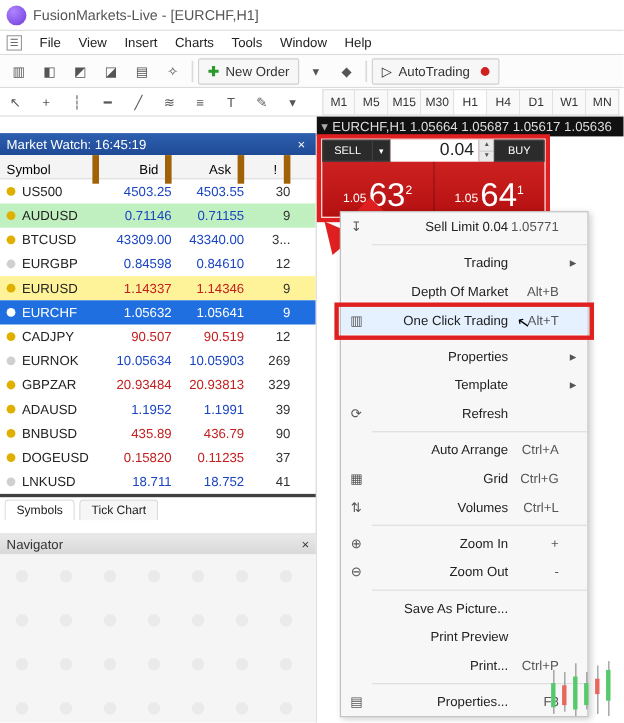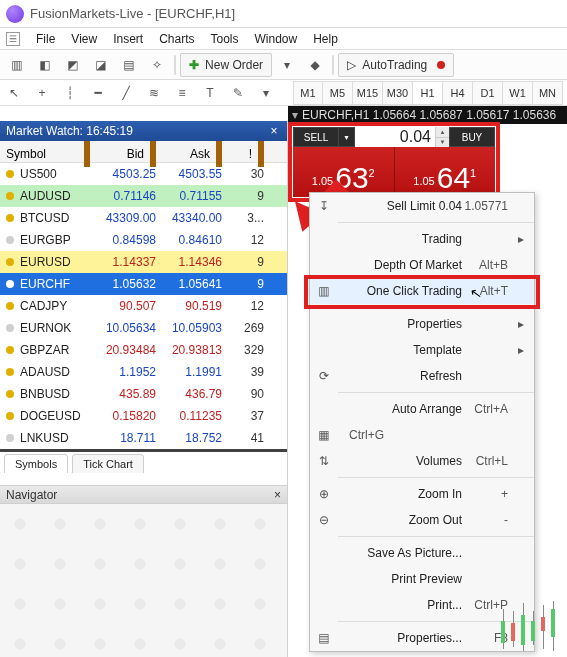--- a/index.html
+++ b/index.html
@@ -382,20 +382,21 @@
         </div>
         <div class="sep"></div>
         <div class="row">
           <span class="icon"></span>
           <span class="label">Auto Arrange</span>
           <span class="shortcut">Ctrl+A</span>
           <span class="arrow-r"></span>
         </div>
         <div class="row">
           <span class="icon">▦</span>
+          <span class="label">Grid</span>
           <span class="shortcut">Ctrl+G</span>
           <span class="arrow-r"></span>
         </div>
         <div class="row">
           <span class="icon">⇅</span>
           <span class="label">Volumes</span>
           <span class="shortcut">Ctrl+L</span>
           <span class="arrow-r"></span>
         </div>
         <div class="sep"></div>

